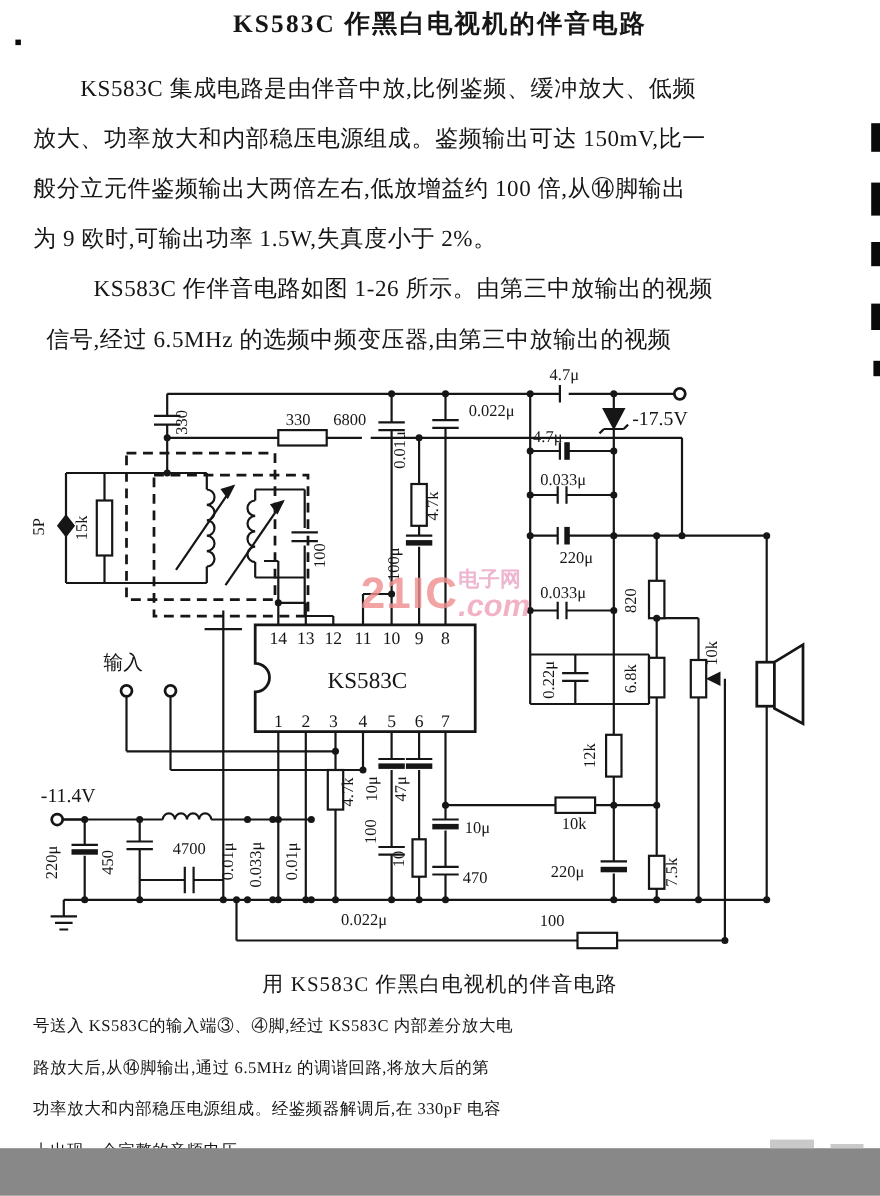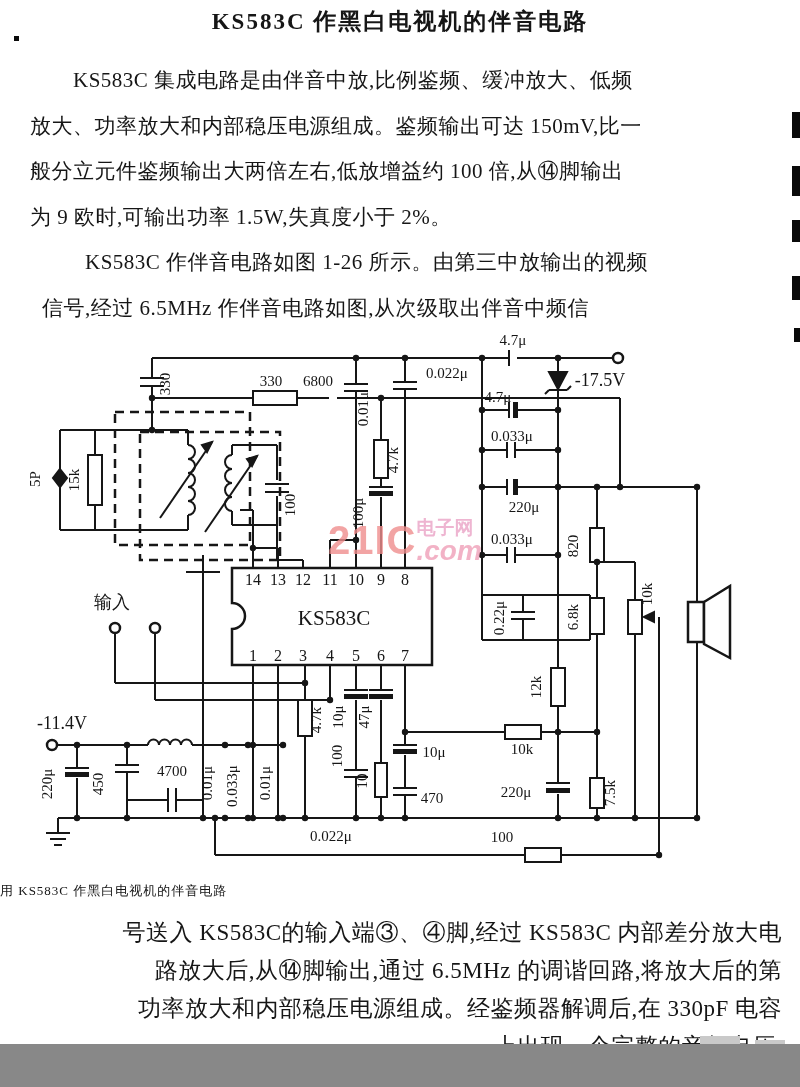--- a/index.html
+++ b/index.html
@@ -5,24 +5,24 @@
   html,body{margin:0;padding:0;background:#888;}
   .page{position:relative;width:800px;height:1044px;background:#ffffff;
         font-family:"Liberation Serif","DejaVu Serif",serif;color:#161616;overflow:hidden;}
   .title{position:absolute;top:6px;left:0;width:800px;text-align:center;
          font-size:23px;font-weight:bold;letter-spacing:2px;}
   .para{position:absolute;left:30px;width:752px;}
   .p1{top:58px;}
   .p2{top:240px;margin-left:12px;}
   .p3{top:914px;}
   .p1 .tline,.p2 .tline{height:45.5px;line-height:45.5px;font-size:21px;}
-  .p3 .tline{height:38px;line-height:38px;font-size:23px;text-align:right;}
+  .p3 .tline{height:38px;line-height:38px;font-size:15px;}
   .tline{white-space:pre;letter-spacing:0.5px;}
-  .caption{position:absolute;top:882px;left:0;width:800px;
-           font-size:13px;letter-spacing:1px;}
+  .caption{position:absolute;top:882px;left:0;width:800px;text-align:center;
+           font-size:19px;letter-spacing:1px;}
   .diagram{position:absolute;top:330px;left:0;width:800px;height:560px;}
   svg{position:absolute;top:0;left:0;}
   svg text{font-family:"Liberation Serif","DejaVu Serif",serif;fill:#161616;text-anchor:middle;}
   .watermark{position:absolute;top:188px;left:328px;opacity:.8;pointer-events:none;
              font-family:"Liberation Sans","DejaVu Sans",sans-serif;white-space:nowrap;}
   .wm-big{font-size:40px;font-weight:bold;letter-spacing:1px;}
   .wm-side{display:inline-block;vertical-align:top;margin-left:0;line-height:1;}
   .wm-cn{font-size:19px;font-weight:bold;}
   .wm-com{font-size:28px;font-style:italic;font-weight:bold;}
   .mark{position:absolute;background:#0a0a0a;}
@@ -36,21 +36,21 @@
   <div class="title">KS583C 作黑白电视机的伴音电路</div>
 
   <div class="para p1">
       <div class="tline">　　KS583C 集成电路是由伴音中放,比例鉴频、缓冲放大、低频</div>
       <div class="tline">放大、功率放大和内部稳压电源组成。鉴频输出可达 150mV,比一</div>
       <div class="tline">般分立元件鉴频输出大两倍左右,低放增益约 100 倍,从⑭脚输出</div>
       <div class="tline">为 9 欧时,可输出功率 1.5W,失真度小于 2%。</div>
     </div>
   <div class="para p2">
       <div class="tline">　　KS583C 作伴音电路如图 1-26 所示。由第三中放输出的视频</div>
-      <div class="tline">信号,经过 6.5MHz 作伴音电路如图,从次级取出伴音中频信</div>
+      <div class="tline">信号,经过 6.5MHz 的选频中频变压器,由第三中放输出的视频</div>
     </div>
 
   <div class="diagram">
     <svg id="schematic" viewBox="0 330 800 560" width="800" height="560" stroke="#161616" stroke-width="2" fill="none">
 
       <path d="
         M152 358 H509 M517 358 H613
         M152 398 H329 M337 398 H620
         M152 358 V378 M152 386 V430
         M140 378 H164 M140 386 H164

